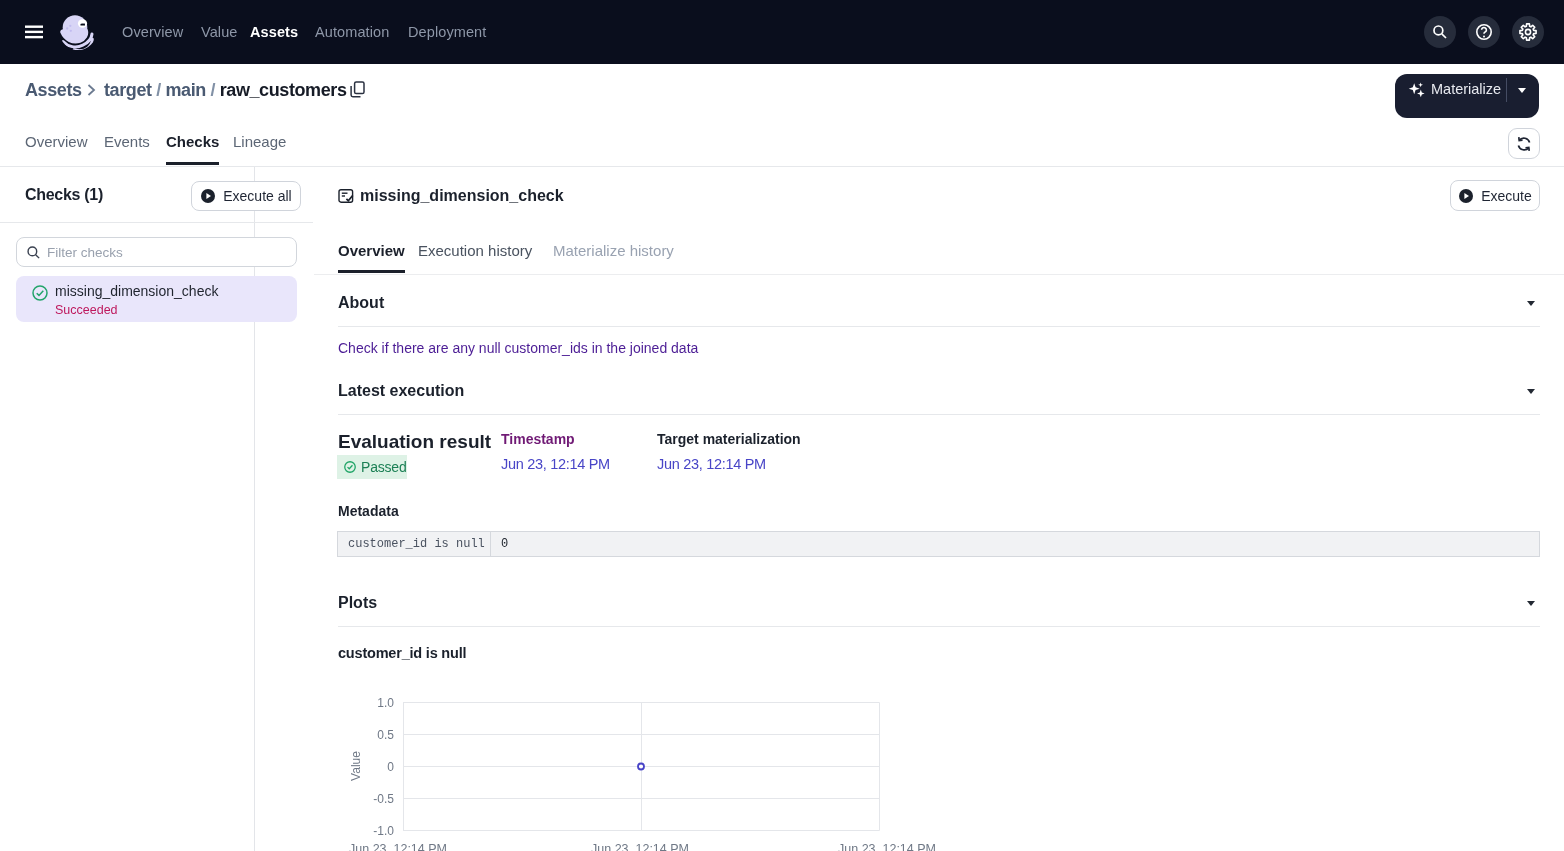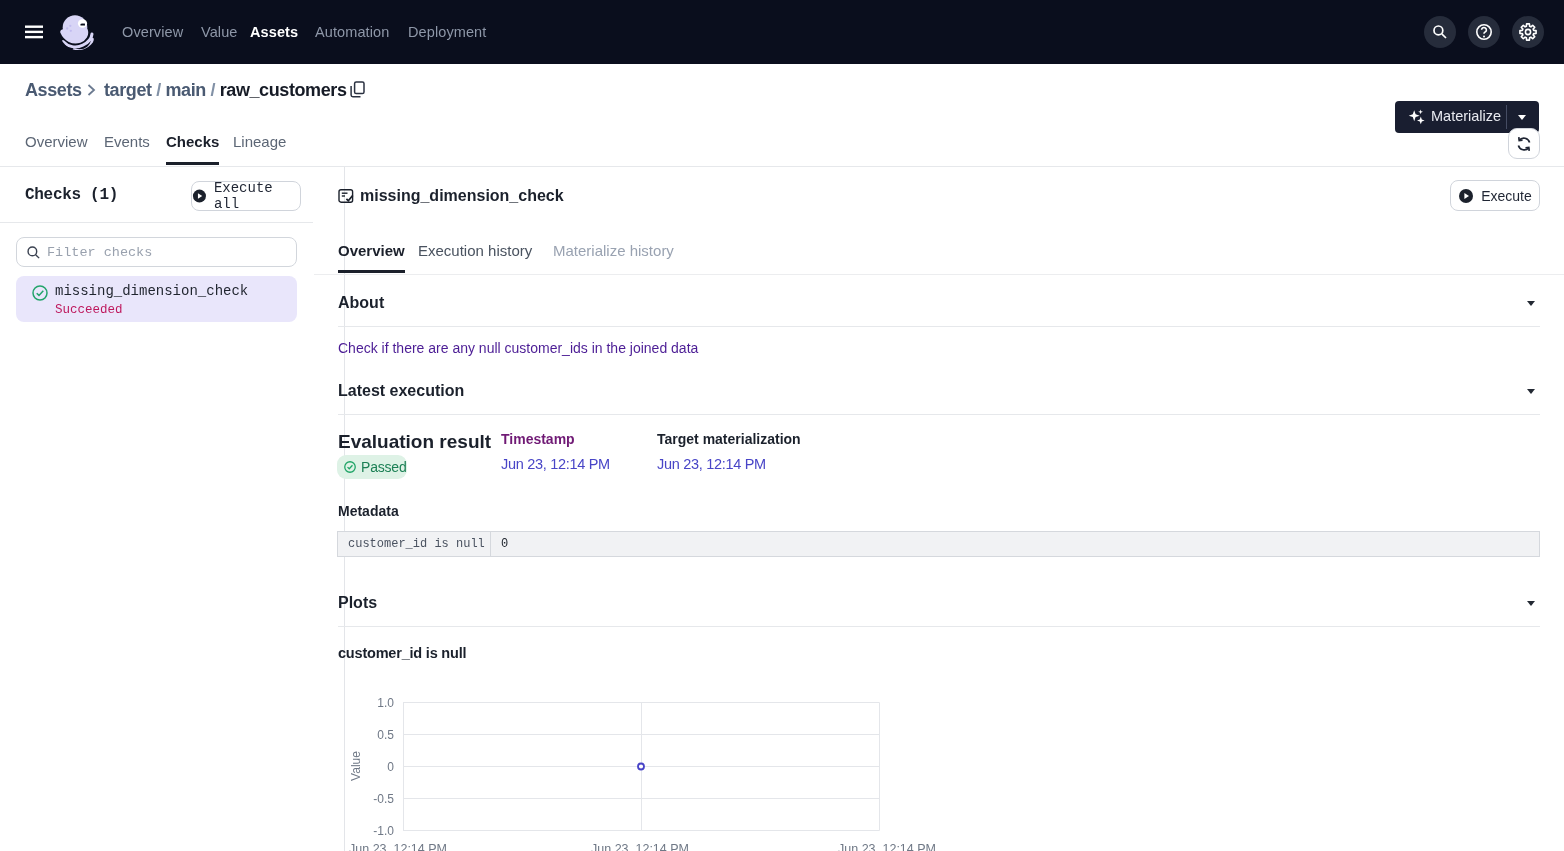--- a/index.html
+++ b/index.html
@@ -7,27 +7,27 @@
   .abs { position:absolute; }
   #page { position:relative; width:1564px; height:851px; opacity:0.999; }
   
   #nav { position:absolute; top:0; left:0; width:1564px; height:64px; background:#0A0E1D; }
   .navlink { position:absolute; top:0; height:64px; line-height:64px; font-size:14.5px; color:#8E97A8; letter-spacing:.1px; }
   .navlink.active { color:#fff; font-weight:700; }
   .circbtn { position:absolute; top:16px; width:32px; height:32px; border-radius:50%; background:#262C3B; }
   .circbtn svg { position:absolute; left:7px; top:7px; }
   
   .crumb { position:absolute; top:78px; height:24px; line-height:24px; font-size:18px; font-weight:700; color:#4A5A72; letter-spacing:-0.4px; }
-  #matbtn { position:absolute; top:74px; right:25px; width:144px; height:32px; background:#191E30; border-radius:4px; color:#E8EAF0;margin-top:27px; }
+  #matbtn { position:absolute; top:74px; right:25px; width:144px; height:44px; background:#191E30; border-radius:12px; color:#E8EAF0; }
   
   .tab { position:absolute; top:118px; height:47px; line-height:47px; font-size:15px; color:#5C6675; font-weight:500; }
   .tab.active { color:#1B202B; font-weight:700; border-bottom:3px solid #1B202B; }
   #tabline { position:absolute; top:166px; left:0; width:1564px; height:1px; background:#E6E8EB; }
   
-  #leftpanel { position:absolute; top:167px; left:0; width:345px; height:684px; border-right:1px solid #E3E5E9;font-family:Liberation Mono, monospace; }
+  #leftpanel { position:absolute; top:167px; left:0; width:255px; height:684px; border-right:1px solid #E3E5E9; }
   .btn { position:absolute; background:#fff; border:1px solid #D0D4DB; border-radius:8px; font-size:14px; color:#1F2533; font-weight:500; display:flex; align-items:center; justify-content:center; gap:7px; }
   .h16 { font-size:16px; font-weight:700; color:#1B212C; }
   .caret { position:absolute; width:0; height:0; border-left:4.5px solid transparent; border-right:4.5px solid transparent; border-top:5px solid #232933; }
   .sectline { position:absolute; left:338px; width:1202px; height:1px; background:#E6E8EB; }
   .mono { font-family:"Liberation Mono", monospace; }
 </style>
 </head>
 <body>
 <div id="page">
   <div id="nav">
@@ -164,21 +164,21 @@
   <div class="caret" style="left:1527px;top:301px"></div>
   <div class="sectline" style="top:326px"></div>
   <span class="abs" style="left:338px;top:340px;font-size:14px;color:#4c1d95">Check if there are any null customer_ids in the joined data</span>
 
   <span class="h16 abs" style="left:338px;top:382px">Latest execution</span>
   <div class="caret" style="left:1527px;top:389px"></div>
   <div class="sectline" style="top:414px"></div>
   <span class="abs" style="left:338px;top:431px;font-size:19px;font-weight:700;color:#1B212C">Evaluation result</span>
   <span class="abs" style="left:501px;top:431px;font-size:14px;font-weight:700;color:#701a75">Timestamp</span>
   <span class="abs" style="left:657px;top:431px;font-size:14px;font-weight:700;color:#1B212C">Target materialization</span>
-  <div class="abs" style="left:337px;top:455px;width:70px;height:24px;border-radius:9px;background:#DEF2E6">
+  <div class="abs" style="left:337px;top:455px;width:70px;height:24px;border-radius:0;background:#DEF2E6">
     <svg class="abs" style="left:7px;top:6px" width="12" height="12" viewBox="0 0 16 16" fill="none" stroke="#1FA466" stroke-width="1.7">
       <circle cx="8" cy="8" r="7"></circle>
         <path d="M4.7 8.2 L7 10.4 L11.3 5.7"></path>
     </svg>
     <span class="abs" style="left:24px;top:0;line-height:24px;font-size:14px;letter-spacing:-0.2px;color:#1C8055">Passed</span>
   </div>
   <span class="abs" style="left:501px;top:456px;font-size:14.5px;letter-spacing:-0.3px;color:#4845C7">Jun 23, 12:14 PM</span>
   <span class="abs" style="left:657px;top:456px;font-size:14.5px;letter-spacing:-0.3px;color:#4845C7">Jun 23, 12:14 PM</span>
 
   <span class="abs" style="left:338px;top:503px;font-size:14px;font-weight:700;color:#1B212C">Metadata</span>

